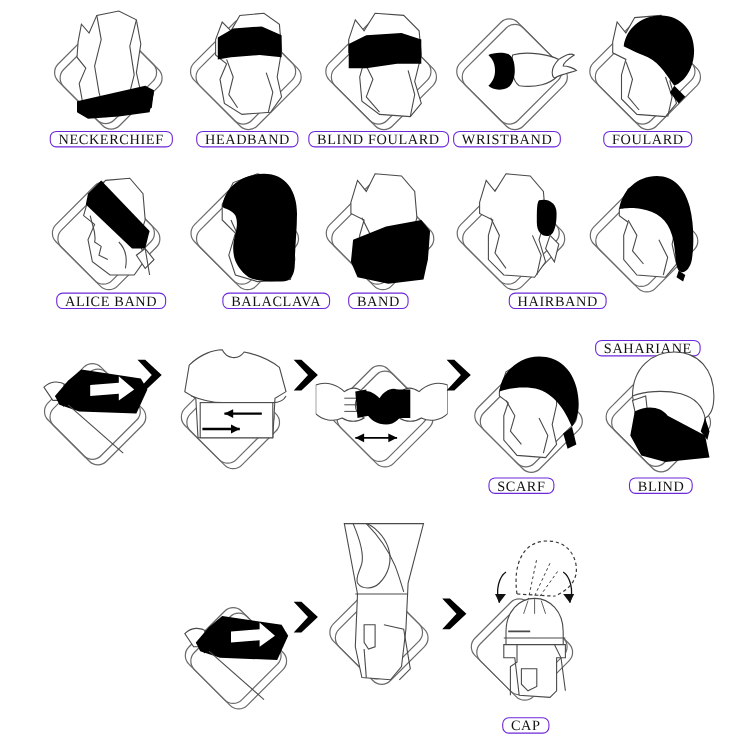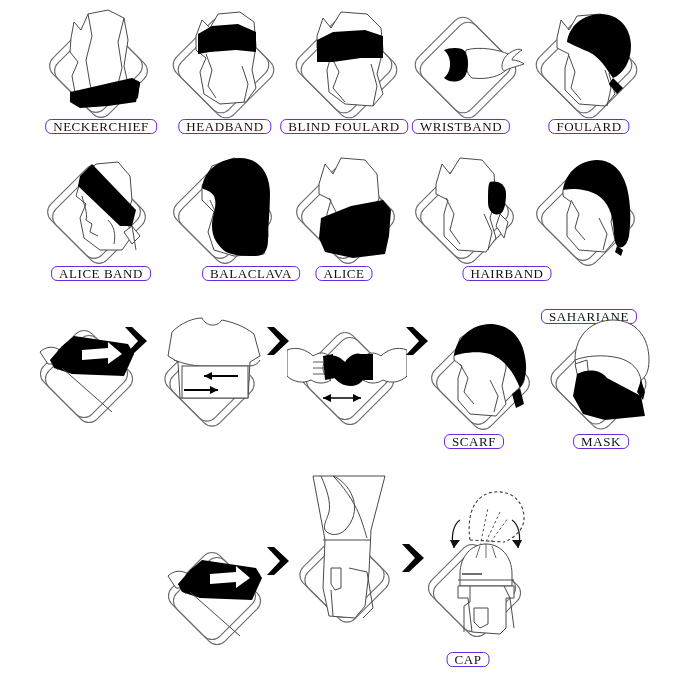--- a/index.html
+++ b/index.html
@@ -153,21 +153,21 @@
       <g fill="none" stroke="#6b6b6b" stroke-width="1.1">
         <rect x="20" y="24" width="72" height="72" rx="11" transform="rotate(45 56 60)"></rect>
         <rect x="25" y="29" width="72" height="72" rx="11" transform="rotate(45 61 65)"></rect>
       </g>
       <path d="M32 32 L38 12 L46 22 L54 6 L78 8 L90 22 L92 46 L86 66 L92 86 L82 100
                L54 98 L40 84 L40 62 L44 48 L32 42 Z" fill="#ffffff" stroke="#4a4a4a" stroke-width="1"></path>
       <path d="M42 46 L50 62 L46 78" fill="none" stroke="#4a4a4a" stroke-width="1"></path>
       <path d="M34 66 L64 54 L96 48 L104 58 L102 84 L98 102 L66 106 L38 100 L32 86 Z" fill="#000000"></path>
     </svg>
   </div>
-  <div class="label" style="left:344px;top:266px;">ALICE</div>
+  <div class="label" style="left:344px;top:266px;">BAND</div>
 
   <div class="cell" style="left:404px;top:152px;width:130px;height:118px;">
     <svg class="art" width="130" height="118" viewBox="0 0 130 118">
       <g fill="none" stroke="#6b6b6b" stroke-width="1.1">
         <rect x="22" y="24" width="72" height="72" rx="11" transform="rotate(45 58 60)"></rect>
         <rect x="27" y="29" width="72" height="72" rx="11" transform="rotate(45 63 65)"></rect>
       </g>
       <path d="M32 32 L38 12 L46 22 L56 6 L78 8 L90 22 L92 46 L86 66 L92 86 L82 100
                L54 98 L40 84 L40 62 L44 48 L32 42 Z" fill="#ffffff" stroke="#4a4a4a" stroke-width="1"></path>
       <path d="M42 46 L50 62 L46 78 L56 92" fill="none" stroke="#4a4a4a" stroke-width="1"></path>
@@ -300,21 +300,21 @@
       </g>
       <path d="M30 48 C30 22 48 8 68 8 C90 8 104 24 104 48 C104 60 100 66 96 68
                L96 84 L58 84 L34 70 Z" fill="#ffffff" stroke="#4a4a4a" stroke-width="1"></path>
       <path d="M30 48 C40 44 58 42 74 46 C88 50 94 58 96 68" fill="none" stroke="#4a4a4a" stroke-width="1"></path>
       <path d="M96 68 L96 84" fill="none" stroke="#4a4a4a" stroke-width="1"></path>
       <path d="M30 52 L42 48 L44 66 L34 70 Z" fill="#ffffff" stroke="#4a4a4a" stroke-width="1"></path>
       <path d="M32 62 C44 56 56 58 62 66 L96 84 L100 104 L60 108 L38 102 L28 84 Z" fill="#000000"></path>
       <path d="M96 68 L100 80 L98 88 L92 80 Z" fill="#000000"></path>
     </svg>
   </div>
-  <div class="label" style="left:601px;top:434px;">MASK</div>
+  <div class="label" style="left:601px;top:434px;">BLIND</div>
 
   <div class="cell" style="left:160px;top:540px;width:120px;height:115px;">
     <svg class="art" width="120" height="115" viewBox="0 0 120 115">
       <g fill="none" stroke="#6b6b6b" stroke-width="1.1">
         <rect x="18" y="22" width="68" height="68" rx="11" transform="rotate(45 52 56)"></rect>
         <rect x="23" y="27" width="68" height="68" rx="11" transform="rotate(45 57 61)"></rect>
       </g>
       <path d="M8 36 C14 30 22 30 28 34 L42 24 L52 30 L46 42 L38 52 L26 48 L16 48 Z" fill="#ffffff" stroke="#4a4a4a" stroke-width="1"></path>
       <path d="M26 34 L36 30 L42 38 L32 46 Z" fill="#ffffff" stroke="#4a4a4a" stroke-width="1"></path>
       <path d="M30 30 L42 20 L96 28 L102 38 L92 60 L40 58 L22 52 L18 44 Z" fill="#000000"></path>
@@ -379,15 +379,15 @@
         <line x1="74" y1="64" x2="78" y2="76"></line>
       </g>
       <path d="M40 98 L96 98" fill="none" stroke="#4a4a4a" stroke-width="1"></path>
       <path d="M44 92 L64 92" fill="none" stroke="#4a4a4a" stroke-width="1.6"></path>
       <path d="M40 104 L96 104 L96 116 L88 116 L88 146 L82 152 L54 150 L50 116 L40 116 Z" fill="#ffffff" stroke="#4a4a4a" stroke-width="1"></path>
       <path d="M52 104 L52 120 L46 124 L46 150" fill="none" stroke="#4a4a4a" stroke-width="1"></path>
       <path d="M86 104 L92 116 L96 146" fill="none" stroke="#4a4a4a" stroke-width="1"></path>
       <path d="M56 126 L70 126 L70 142 L62 146 L56 140 Z" fill="none" stroke="#4a4a4a" stroke-width="1"></path>
     </svg>
   </div>
-  <div class="label" style="left:468px;top:652px;">CAP</div>
+  <div class="label" style="left:478px;top:652px;">CAP</div>
 
 </div>
 
 </body></html>

